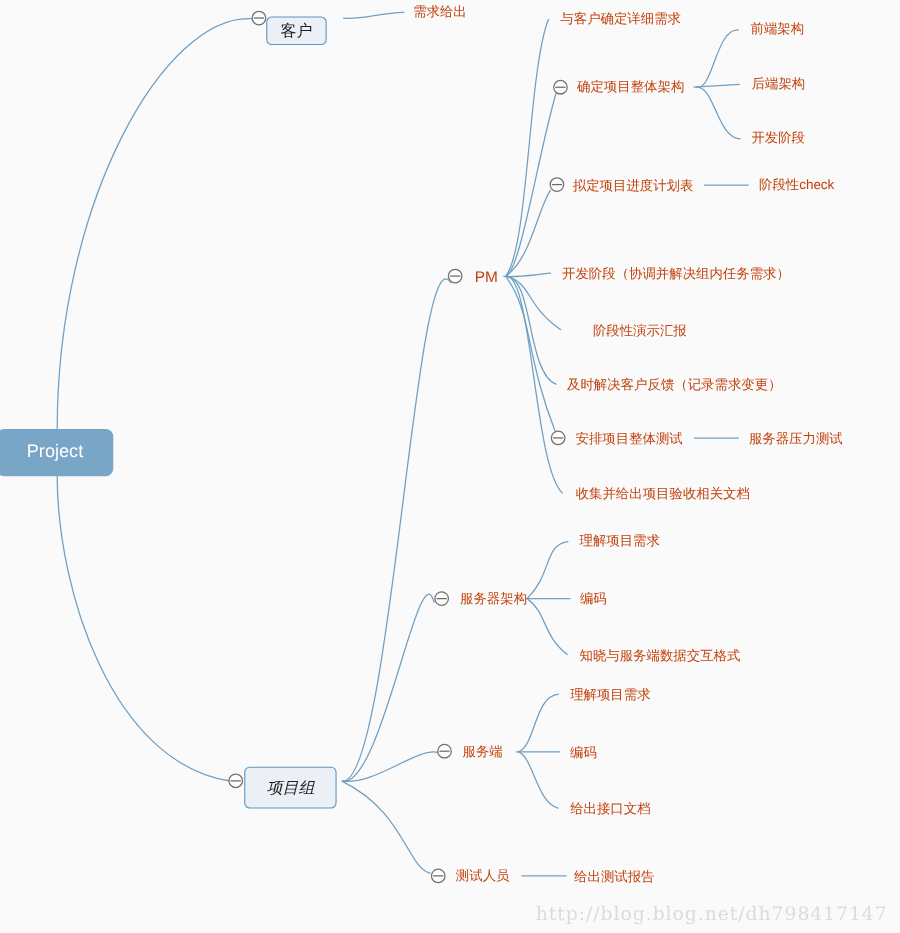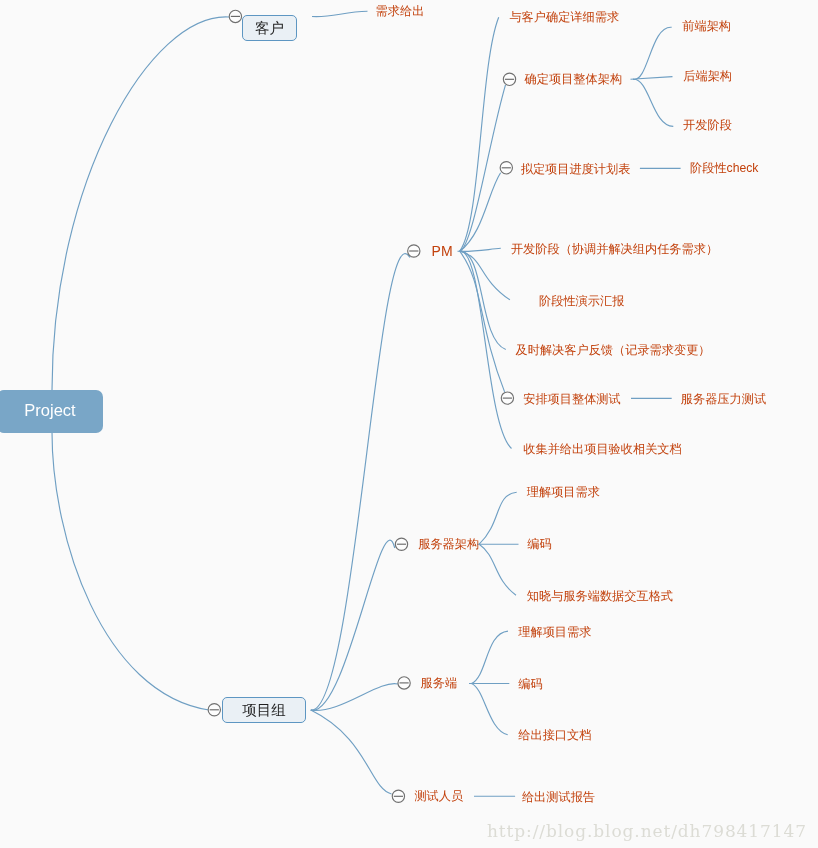--- a/index.html
+++ b/index.html
@@ -14,21 +14,21 @@
   #links path{fill:none;stroke:#6f9fc3;stroke-width:1.15;}
   .lbl{position:absolute;white-space:nowrap;font-size:12.2px;color:#c2410c;
        line-height:1;transform:translateY(-50%);}
   #root-box{position:absolute;left:-3px;top:390px;width:106px;height:43px;
             background:#79a6c7;border-radius:7px;color:#fff;
             display:flex;align-items:center;justify-content:center;font-size:16.5px;padding-bottom:3px;box-sizing:border-box;}
   .box{position:absolute;background:#eaf0f5;border:1px solid #5d96c2;border-radius:5px;
        display:flex;align-items:center;justify-content:center;font-size:14.5px;color:#1f1f1f;
        box-sizing:border-box;}
   #box-kehu{left:242px;top:15px;width:55px;height:26px;}
-  #box-xiangmuzu{left:222px;top:697px;width:84px;height:26px;}
+  #box-xiangmuzu{left:222px;top:697px;width:84px;height:38px;font-style:italic;}
   #watermark{position:absolute;left:487px;top:821px;color:#dcdcd5;font-size:17px;
              letter-spacing:0.9px;font-family:"DejaVu Serif",serif;white-space:nowrap;}
 </style>
 </head>
 <body>
 
 <div id="map">
   <svg id="links" viewBox="0 0 818 848" xmlns="http://www.w3.org/2000/svg">
     <path d="M 52,390 C 52.1,182.7 150.2,12.3 229,17"></path>
     <path d="M 52,432 C 52,537.4 102.3,693.6 209,710"></path>

